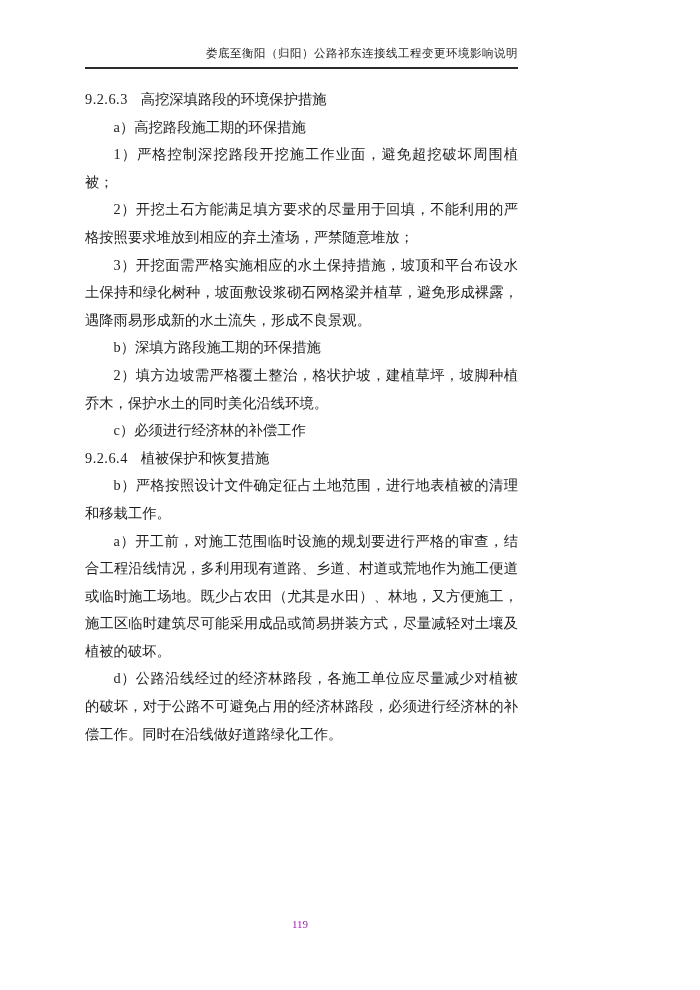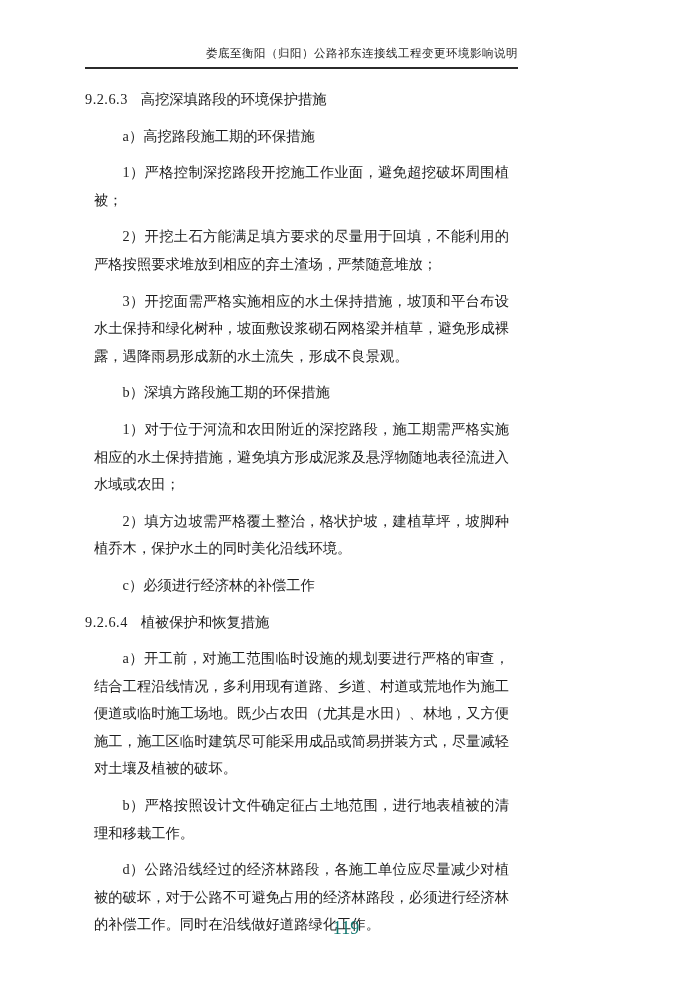--- a/index.html
+++ b/index.html
@@ -42,32 +42,31 @@
   }
   .section-heading {
     margin: 0;
     text-indent: 0;
   }
   .section-heading .sec-num {
     margin-right: 0.9em;
     letter-spacing: 0.5px;
   }
   .para {
-    margin: 9px;
+    margin: 0;
     text-indent: 2em;
   }
   .doc-footer {
     position: absolute;
     top: 918px;
     left: 0;
     width: 100%;
     text-align: center;
-    font-size: 18px;
-    color: #0f766e;
-    margin-left: 46px;
+    font-size: 11px;
+    color: #a21caf;
   }
 </style>
 </head>
 <body>
 
 <div class="page">
 
   <div class="doc-header">
     <div class="header-title">娄底至衡阳（归阳）公路祁东连接线工程变更环境影响说明</div>
   </div>
@@ -76,31 +75,30 @@
 
     <div class="section">
       <div class="section-heading">
         <span class="sec-num">9.2.6.3</span><span class="sec-title">高挖深填路段的环境保护措施</span>
       </div>
       <p class="para">a）高挖路段施工期的环保措施</p>
       <p class="para">1）严格控制深挖路段开挖施工作业面，避免超挖破坏周围植被；</p>
       <p class="para">2）开挖土石方能满足填方要求的尽量用于回填，不能利用的严格按照要求堆放到相应的弃土渣场，严禁随意堆放；</p>
       <p class="para">3）开挖面需严格实施相应的水土保持措施，坡顶和平台布设水土保持和绿化树种，坡面敷设浆砌石网格梁并植草，避免形成裸露，遇降雨易形成新的水土流失，形成不良景观。</p>
       <p class="para">b）深填方路段施工期的环保措施</p>
-      <p class="para">1）对于位于河流和农田附近的深挖路段，施工期需严格实施相应的水土保持措施，避免填方形成泥浆及悬浮物随地表径流进入水域或农田；</p>
       <p class="para">2）填方边坡需严格覆土整治，格状护坡，建植草坪，坡脚种植乔木，保护水土的同时美化沿线环境。</p>
       <p class="para">c）必须进行经济林的补偿工作</p>
     </div>
 
     <div class="section">
       <div class="section-heading">
         <span class="sec-num">9.2.6.4</span><span class="sec-title">植被保护和恢复措施</span>
       </div>
+      <p class="para">b）严格按照设计文件确定征占土地范围，进行地表植被的清理和移栽工作。</p>
       <p class="para">a）开工前，对施工范围临时设施的规划要进行严格的审查，结合工程沿线情况，多利用现有道路、乡道、村道或荒地作为施工便道或临时施工场地。既少占农田（尤其是水田）、林地，又方便施工，施工区临时建筑尽可能采用成品或简易拼装方式，尽量减轻对土壤及植被的破坏。</p>
-      <p class="para">b）严格按照设计文件确定征占土地范围，进行地表植被的清理和移栽工作。</p>
       <p class="para">d）公路沿线经过的经济林路段，各施工单位应尽量减少对植被的破坏，对于公路不可避免占用的经济林路段，必须进行经济林的补偿工作。同时在沿线做好道路绿化工作。</p>
     </div>
 
   </div>
 
   <div class="doc-footer">
     <span>119</span>
   </div>
 
 </div>

